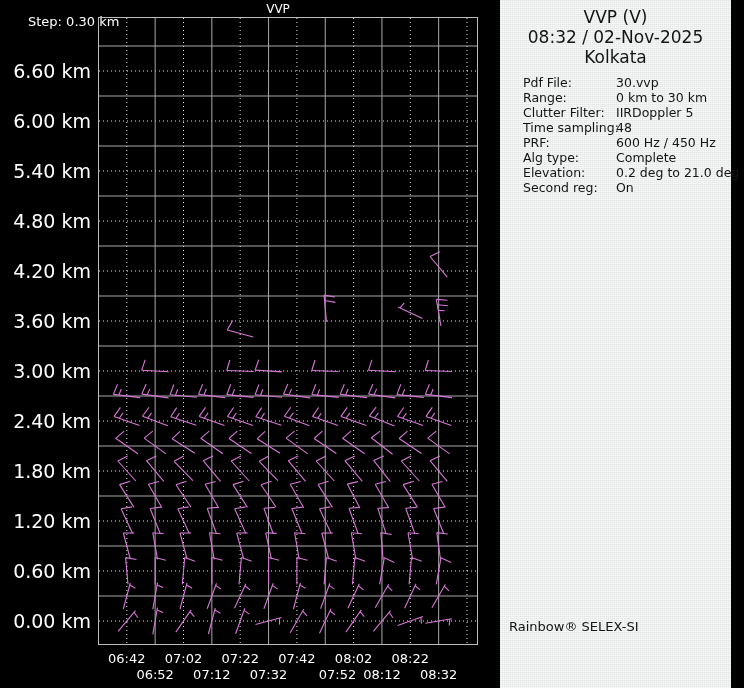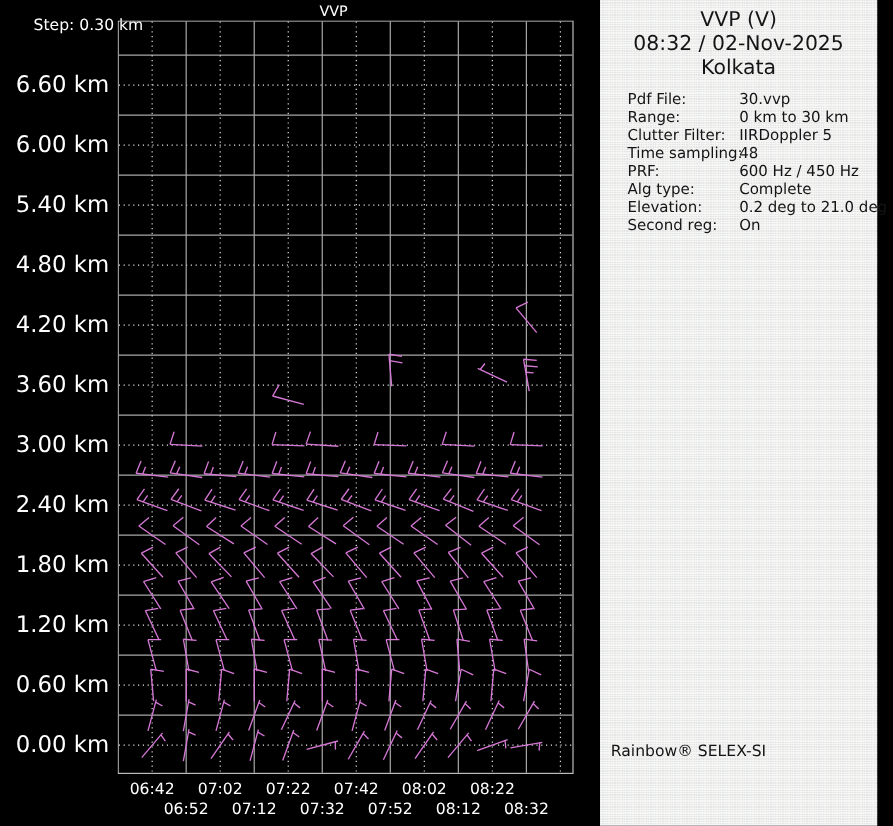--- a/index.html
+++ b/index.html
@@ -387,21 +387,21 @@
   <div id="x-labels">
       <div class="x-label" style="left: 95.8px; top: 651px;">06:42</div>
       <div class="x-label" style="left: 152.5px; top: 651px;">07:02</div>
       <div class="x-label" style="left: 209.2px; top: 651px;">07:22</div>
       <div class="x-label" style="left: 265.9px; top: 651px;">07:42</div>
       <div class="x-label" style="left: 322.6px; top: 651px;">08:02</div>
       <div class="x-label" style="left: 379.3px; top: 651px;">08:22</div>
       <div class="x-label" style="left: 124.15px; top: 667px;">06:52</div>
       <div class="x-label" style="left: 180.85px; top: 667px;">07:12</div>
       <div class="x-label" style="left: 237.55px; top: 667px;">07:32</div>
-      <div class="x-label" style="left: 294.25px; top: 667px;">07:52</div>
+      <div class="x-label" style="left: 294.25px; top: 667px; text-align: right;">07:52</div>
       <div class="x-label" style="left: 350.95px; top: 667px;">08:12</div>
       <div class="x-label" style="left: 407.65px; top: 667px;">08:32</div>
     </div>
 </div>
 
 <div class="info-panel">
   <div class="panel-title">VVP (V)</div>
   <div class="panel-datetime">08:32 / 02-Nov-2025</div>
   <div class="panel-site">Kolkata</div>
   <div class="params" id="params">

